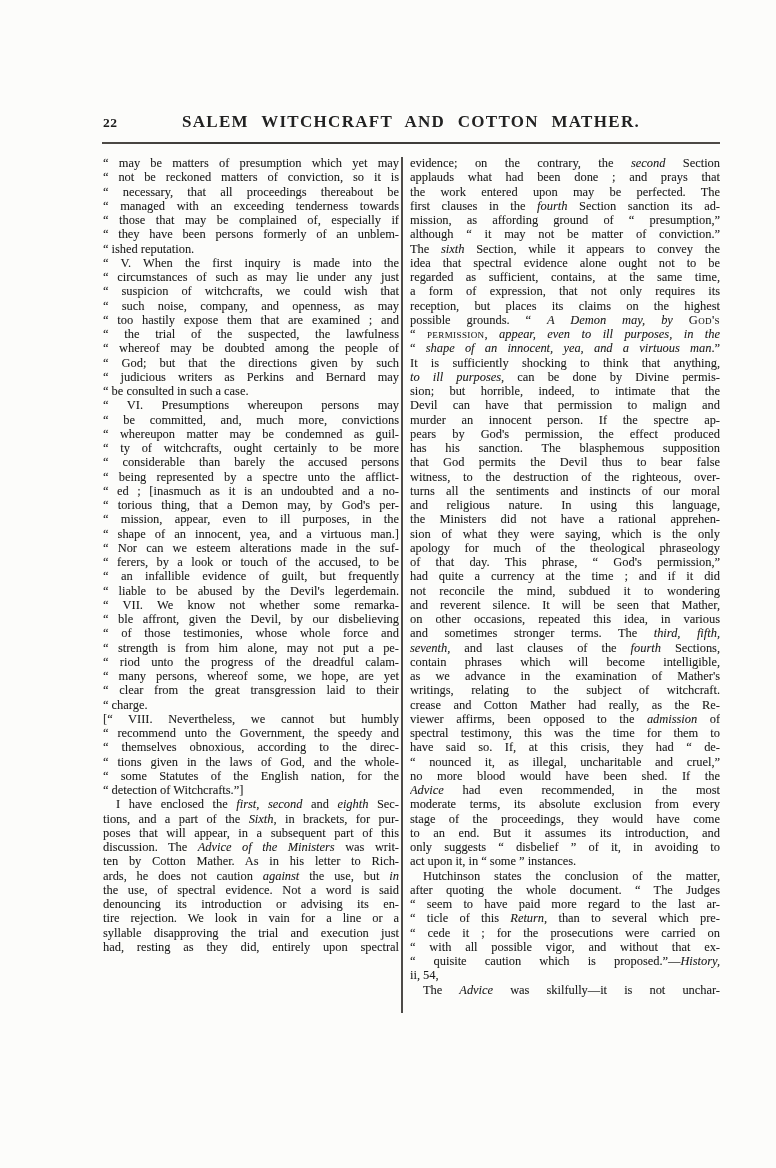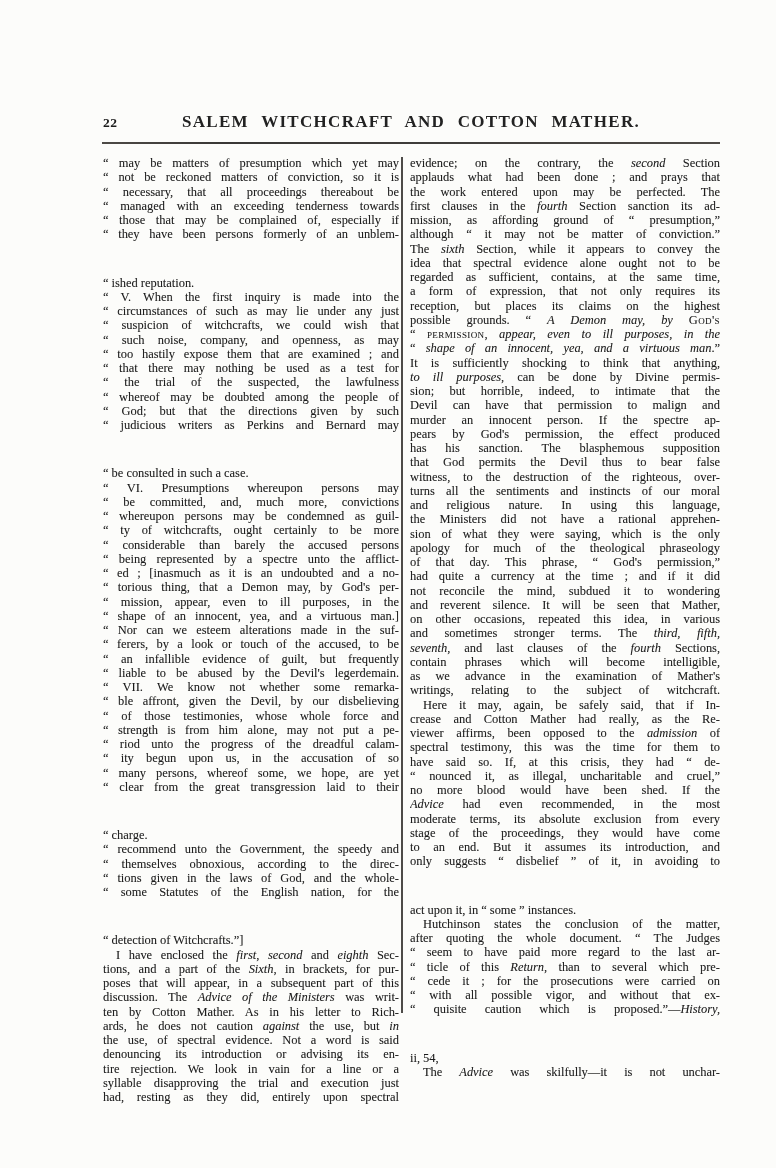--- a/index.html
+++ b/index.html
@@ -44,21 +44,21 @@
   .col-divider {
     position: absolute; top: 157px; left: 401px; width: 1.5px; height: 856px;
     background: #2e2b28; opacity: 0.85;
   }
 
   .line {
     height: 14.25px; overflow: hidden;
     text-align: justify; text-align-last: justify;
     text-shadow: 0.2px 0.2px 0 rgba(20,20,20,0.25);
   }
-  .line.endline { text-align-last: left; margin-top: 34px; }
+  .line.endline { text-align-last: left; }
   .line.indent  { text-indent: 13px; }
   .i  { font-style: italic; }
   .sc { font-variant: small-caps; letter-spacing: 0.4px; }
 </style>
 </head>
 <body>
 
 <div class="page">
 
   <div class="header-row">
@@ -76,49 +76,48 @@
         <div class="line"><span>“ necessary, that all proceedings thereabout be</span></div>
         <div class="line"><span>“ managed with an exceeding tenderness towards</span></div>
         <div class="line"><span>“ those that may be complained of, especially if</span></div>
         <div class="line"><span>“ they have been persons formerly of an unblem-</span></div>
         <div class="line endline"><span>“ ished reputation.</span></div>
         <div class="line"><span>“ V.  When the first inquiry is made into the</span></div>
         <div class="line"><span>“ circumstances of such as may lie under any just</span></div>
         <div class="line"><span>“ suspicion of witchcrafts, we could wish that</span></div>
         <div class="line"><span>“ such noise, company, and openness, as may</span></div>
         <div class="line"><span>“ too hastily expose them that are examined ; and</span></div>
-        <div class="line"><span>“ that there may nothing be used as a test for</span></div>
         <div class="line"><span>“ the trial of the suspected, the lawfulness</span></div>
         <div class="line"><span>“ whereof may be doubted among the people of</span></div>
         <div class="line"><span>“ God; but that the directions given by such</span></div>
         <div class="line"><span>“ judicious writers as Perkins and Bernard may</span></div>
         <div class="line endline"><span>“ be consulted in such a case.</span></div>
         <div class="line"><span>“ VI.  Presumptions whereupon persons may</span></div>
         <div class="line"><span>“ be committed, and, much more, convictions</span></div>
-        <div class="line"><span>“ whereupon persons may be condemned as guil-</span></div>
+        <div class="line"><span>“ whereupon matter may be condemned as guil-</span></div>
         <div class="line"><span>“ ty of witchcrafts, ought certainly to be more</span></div>
         <div class="line"><span>“ considerable than barely the accused persons</span></div>
         <div class="line"><span>“ being represented by a spectre unto the afflict-</span></div>
         <div class="line"><span>“ ed ; [inasmuch as it is an undoubted and a no-</span></div>
         <div class="line"><span>“ torious thing, that a Demon may, by God's per-</span></div>
         <div class="line"><span>“ mission, appear, even to ill purposes, in the</span></div>
         <div class="line"><span>“ shape of an innocent, yea, and a virtuous man.]</span></div>
         <div class="line"><span>“ Nor can we esteem alterations made in the suf-</span></div>
         <div class="line"><span>“ ferers, by a look or touch of the accused, to be</span></div>
         <div class="line"><span>“ an infallible evidence of guilt, but frequently</span></div>
         <div class="line"><span>“ liable to be abused by the Devil's legerdemain.</span></div>
         <div class="line"><span>“ VII.  We know not whether some remarka-</span></div>
         <div class="line"><span>“ ble affront, given the Devil, by our disbelieving</span></div>
         <div class="line"><span>“ of those testimonies, whose whole force and</span></div>
         <div class="line"><span>“ strength is from him alone, may not put a pe-</span></div>
         <div class="line"><span>“ riod unto the progress of the dreadful calam-</span></div>
-        <div class="line"><span>“ ity begun upon us, in the accusation of so</span></div>
         <div class="line"><span>“ many persons, whereof some, we hope, are yet</span></div>
         <div class="line"><span>“ clear from the great transgression laid to their</span></div>
         <div class="line endline"><span>“ charge.</span></div>
+        <div class="line"><span>[“ VIII.  Nevertheless, we cannot but humbly</span></div>
         <div class="line"><span>“ recommend unto the Government, the speedy and</span></div>
         <div class="line"><span>“ themselves obnoxious, according to the direc-</span></div>
         <div class="line"><span>“ tions given in the laws of God, and the whole-</span></div>
         <div class="line"><span>“ some Statutes of the English nation, for the</span></div>
         <div class="line endline"><span>“ detection of Witchcrafts.”]</span></div>
         <div class="line indent"><span>I have enclosed the </span><span class="i">first</span><span>, </span><span class="i">second</span><span> and </span><span class="i">eighth</span><span> Sec-</span></div>
         <div class="line"><span>tions, and a part of the </span><span class="i">Sixth</span><span>, in brackets, for pur-</span></div>
         <div class="line"><span>poses that will appear, in a subsequent part of this</span></div>
         <div class="line"><span>discussion.  The </span><span class="i">Advice of the Ministers</span><span> was writ-</span></div>
         <div class="line"><span>ten by Cotton Mather.  As in his letter to Rich-</span></div>
@@ -161,21 +160,20 @@
         <div class="line"><span>of that day.  This phrase, “ God's permission,”</span></div>
         <div class="line"><span>had quite a currency at the time ; and if it did</span></div>
         <div class="line"><span>not reconcile the mind, subdued it to wondering</span></div>
         <div class="line"><span>and reverent silence.  It will be seen that Mather,</span></div>
         <div class="line"><span>on other occasions, repeated this idea, in various</span></div>
         <div class="line"><span>and sometimes stronger terms.  The </span><span class="i">third, fifth,</span></div>
         <div class="line"><span class="i">seventh</span><span>, and last clauses of the </span><span class="i">fourth</span><span> Sections,</span></div>
         <div class="line"><span>contain phrases which will become intelligible,</span></div>
         <div class="line"><span>as we advance in the examination of Mather's</span></div>
         <div class="line"><span>writings, relating to the subject of witchcraft.</span></div>
-        <div class="line indent"><span>Here it may, again, be safely said, that if In-</span></div>
         <div class="line"><span>crease and Cotton Mather had really, as the Re-</span></div>
         <div class="line"><span>viewer affirms, been opposed to the </span><span class="i">admission</span><span> of</span></div>
         <div class="line"><span>spectral testimony, this was the time for them to</span></div>
         <div class="line"><span>have said so.  If, at this crisis, they had “ de-</span></div>
         <div class="line"><span>“ nounced it, as illegal, uncharitable and cruel,”</span></div>
         <div class="line"><span>no more blood would have been shed.  If the</span></div>
         <div class="line"><span class="i">Advice</span><span> had even recommended, in the most</span></div>
         <div class="line"><span>moderate terms, its absolute exclusion from every</span></div>
         <div class="line"><span>stage of the proceedings, they would have come</span></div>
         <div class="line"><span>to an end.  But it assumes its introduction, and</span></div>

